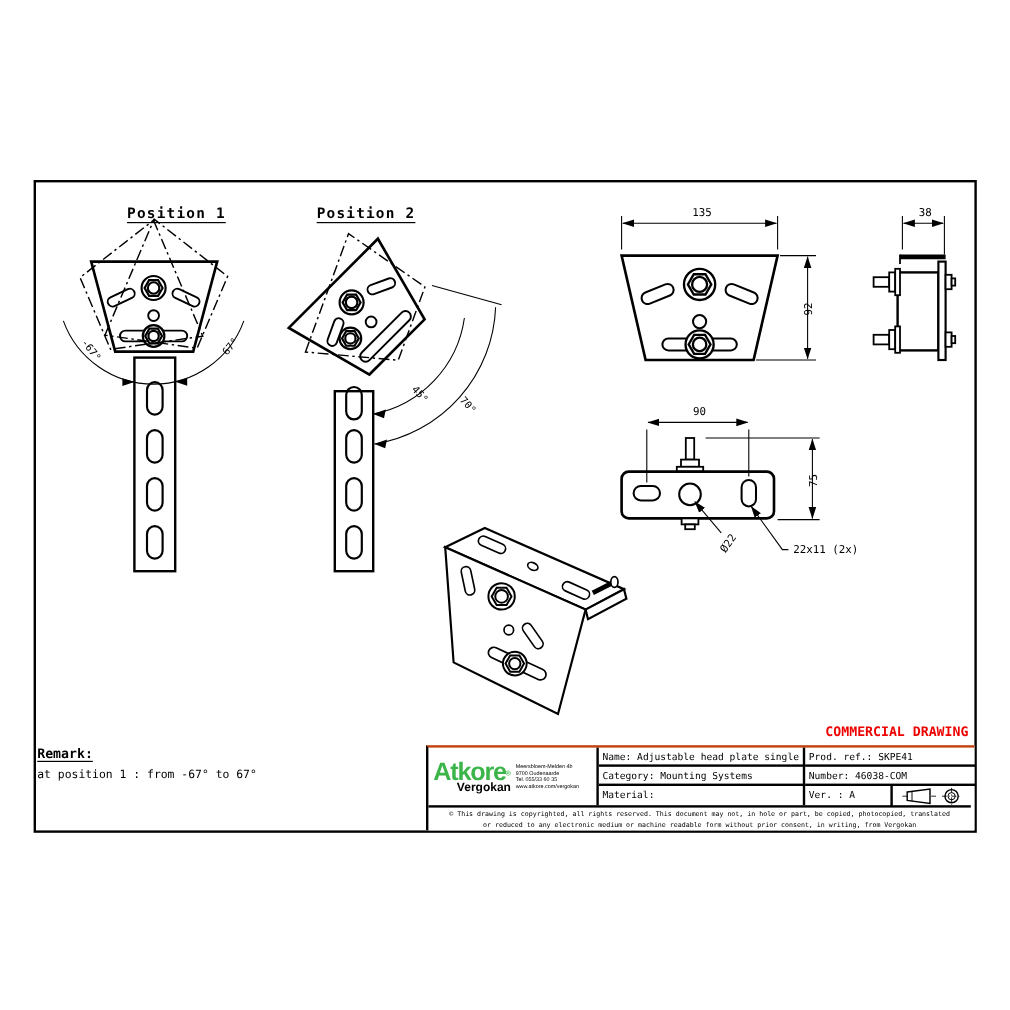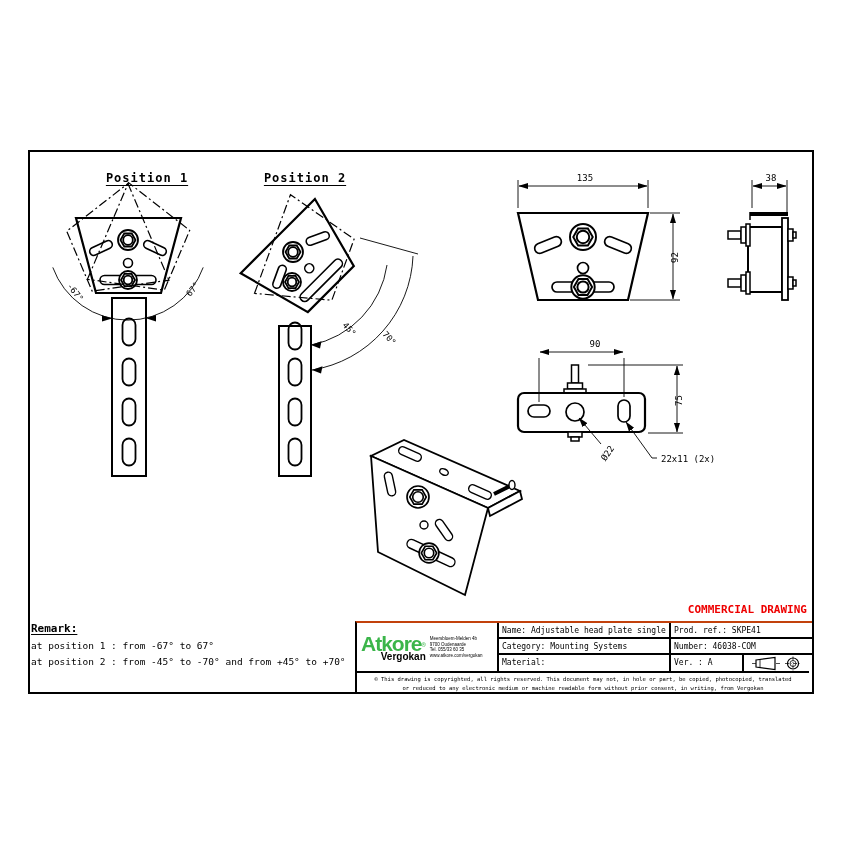--- a/index.html
+++ b/index.html
@@ -224,31 +224,30 @@
   <div class="pos-title" style="left:230px;top:19px;">Position 2</div>
 
   <div class="lbl rot" style="left:28px;top:135px;width:34px;font-size:8.5px;transform:rotate(52deg);">-67°</div>
   <div class="lbl rot" style="left:148px;top:132px;width:30px;font-size:8.5px;transform:rotate(-52deg);">67°</div>
   <div class="lbl rot" style="left:305px;top:172px;width:28px;font-size:8.5px;transform:rotate(48deg);">45°</div>
   <div class="lbl rot" style="left:345px;top:181px;width:28px;font-size:8.5px;transform:rotate(48deg);">70°</div>
 
   <div class="lbl" style="left:525px;top:21px;width:60px;">135</div>
   <div class="lbl rot" style="left:630px;top:100px;width:30px;transform:rotate(-90deg);">92</div>
   <div class="lbl" style="left:726px;top:21px;width:30px;">38</div>
-  <div class="lbl" style="left:550px;top:187px;width:30px;">90</div>
+  <div class="lbl" style="left:538px;top:187px;width:30px;">90</div>
   <div class="lbl rot" style="left:634px;top:243px;width:30px;transform:rotate(-90deg);">75</div>
   <div class="lbl rot" style="left:558px;top:296px;width:40px;transform:rotate(-55deg);">Ø22</div>
   <div class="lbl" style="left:631px;top:302px;text-align:left;">22x11 (2x)</div>
 
   <div class="stamp">COMMERCIAL DRAWING</div>
 
   <div class="remark">
     <div class="rtitle">Remark:</div>
     <div class="rline">at position 1 : from -67° to 67°</div>
-    <div class="rline">at position 2 : from -45° to -70° and from +45° to +70°</div>
   </div>
 
   <div class="tblock">
     <div class="cell c-logo">
       <div class="logo-main">
         <div><span class="logo-atkore">Atkore</span><span class="logo-reg">®</span></div>
         <div class="logo-sub">Vergokan</div>
       </div>
       <div class="logo-addr">
         <div>Meersbloem-Melden 4b</div>

